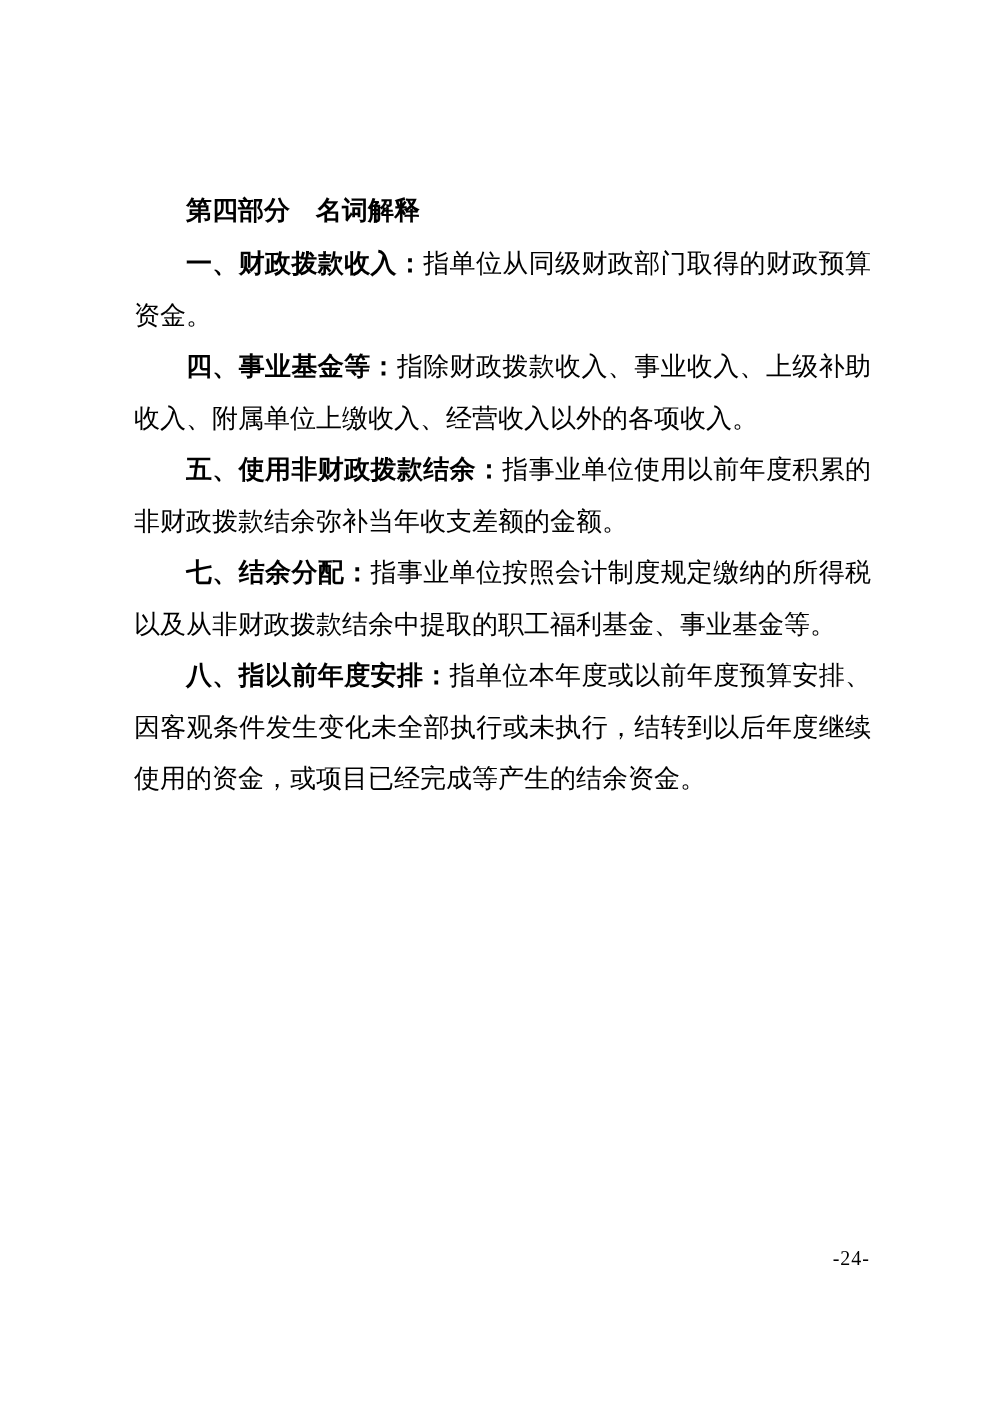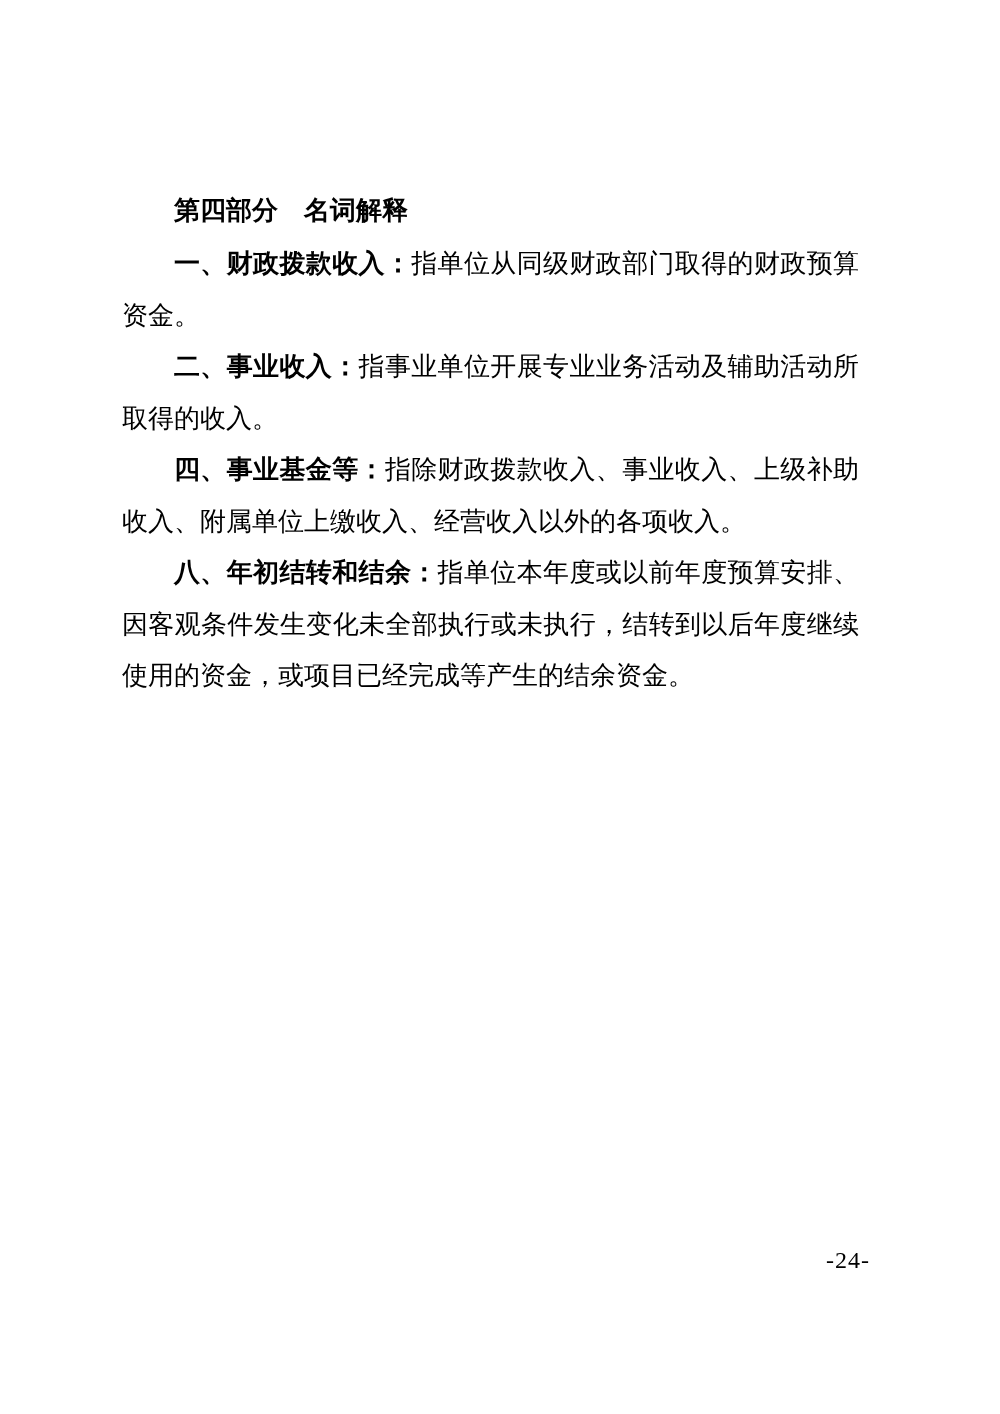--- a/index.html
+++ b/index.html
@@ -8,21 +8,21 @@
     position: relative;
     width: 1000px;
     height: 1414px;
     background: #ffffff;
     color: #000000;
     font-family: "Liberation Serif", "DejaVu Serif", serif;
     overflow: hidden;
   }
   .content {
     position: absolute;
-    left: 122px;
+    left: 134px;
     top: 185px;
     width: 737px;
   }
   .heading {
     margin: 0 0 3px 0;
     font-family: "DejaVu Sans", "Liberation Sans", sans-serif;
     font-weight: 700;
     font-size: 26px;
     line-height: 50px;
     text-indent: 2em;
@@ -42,39 +42,40 @@
   }
   .def {
     font-family: "DejaVu Serif", "Liberation Serif", serif;
     font-weight: 400;
   }
   .page-number {
     position: absolute;
     top: 1247px;
     right: 130px;
     font-family: "Liberation Serif", "DejaVu Serif", serif;
-    font-size: 24px;
+    font-size: 20px;
     letter-spacing: 1px;
   }
 </style>
 </head>
 <body>
 
 <div class="page">
   <div class="content">
     <h1 class="heading">第四部分　名词解释</h1>
 
     <p class="para"><span class="term">一、财政拨款收入：</span><span class="def">指单位从同级财政部门取得的财政预算资金。</span></p>
 
-    <p class="para"><span class="term">二、事业收入：</span><span class="def">指事业单位开展专业业务活动及辅助活动所取得的收入。</span></p>
 
 
     <p class="para"><span class="term">四、事业基金等：</span><span class="def">指除财政拨款收入、事业收入、上级补助收入、附属单位上缴收入、经营收入以外的各项收入。</span></p>
 
+    <p class="para"><span class="term">五、使用非财政拨款结余：</span><span class="def">指事业单位使用以前年度积累的非财政拨款结余弥补当年收支差额的金额。</span></p>
 
 
+    <p class="para"><span class="term">七、结余分配：</span><span class="def">指事业单位按照会计制度规定缴纳的所得税以及从非财政拨款结余中提取的职工福利基金、事业基金等。</span></p>
 
-    <p class="para"><span class="term">八、年初结转和结余：</span><span class="def">指单位本年度或以前年度预算安排、因客观条件发生变化未全部执行或未执行，结转到以后年度继续使用的资金，或项目已经完成等产生的结余资金。</span></p>
+    <p class="para"><span class="term">八、指以前年度安排：</span><span class="def">指单位本年度或以前年度预算安排、因客观条件发生变化未全部执行或未执行，结转到以后年度继续使用的资金，或项目已经完成等产生的结余资金。</span></p>
 
   </div>
 
   <div class="page-number">-24-</div>
 </div>
 
 </body></html>

